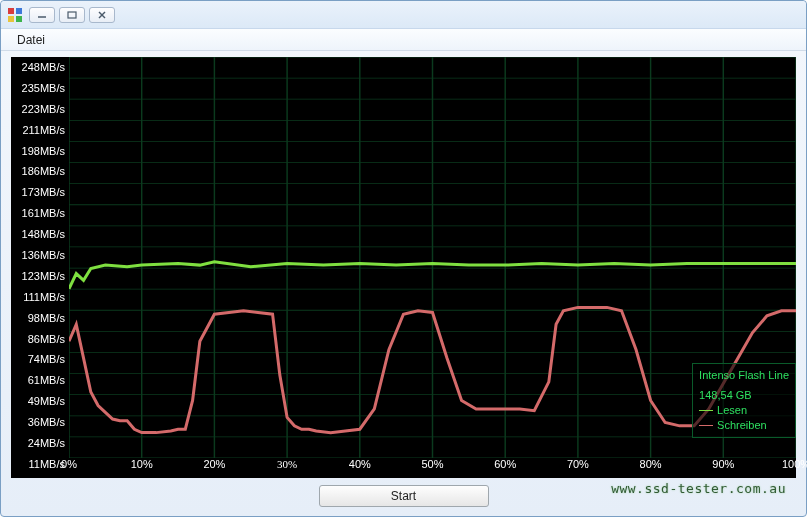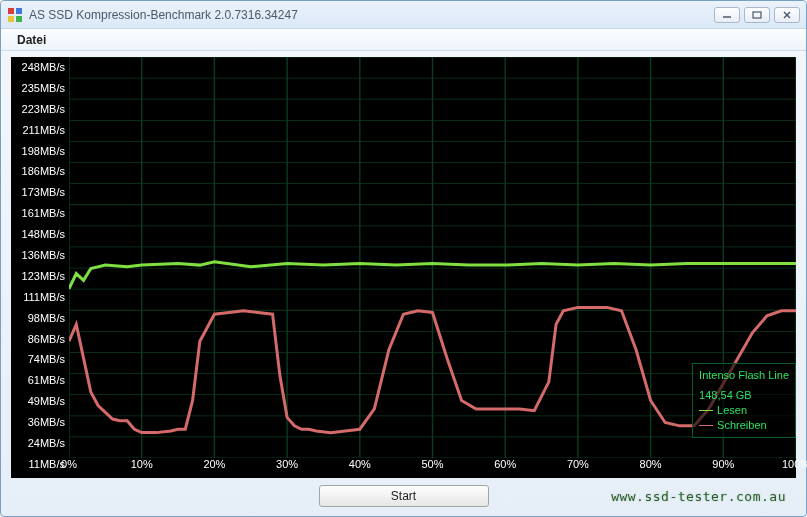--- a/index.html
+++ b/index.html
@@ -46,21 +46,21 @@
   font-size: 10px;
 }
 .menubar {
   height: 22px;
   background: linear-gradient(#fbfdff,#eef4fb);
   border-bottom: 1px solid #d0dbe8;
   display: flex;
   align-items: center;
   padding: 0 8px;
 }
-.menu-item { padding: 2px 8px; color: #222; font-weight: bold; }
+.menu-item { padding: 2px 8px; color: #222; }
 .content {
   flex: 1;
   padding: 6px 10px 8px 10px;
   display: flex;
   flex-direction: column;
 }
 .chart-wrap {
   flex: 1;
   background: #000;
   position: relative;
@@ -121,21 +121,21 @@
   border: 1px solid #9fa7ad;
   border-radius: 3px;
   background: linear-gradient(#fefefe,#e6e6e6);
   font-size: 12px;
   color: #222;
 }
 .btn[disabled] { color: #9a9a9a; background: linear-gradient(#f6f6f6,#ececec); }
 .watermark {
   position: absolute;
   right: 10px;
-  bottom: 4px;
+  bottom: 12px;
   font-family: monospace;
   font-size: 13px;
   color: #315a34;
   text-shadow: 0 0 2px #9fd0a3;
   letter-spacing: 0.5px;
   text-align: right;
 }
 </style>
 </head>
 <body>
@@ -144,21 +144,20 @@
 
   <div class="titlebar">
     <span class="icon-box">
       <svg viewBox="0 0 16 16" width="16" height="16">
         <rect x="1" y="1" width="6" height="6" fill="#d93c3c"></rect>
         <rect x="9" y="1" width="6" height="6" fill="#3c78d9"></rect>
         <rect x="1" y="9" width="6" height="6" fill="#e8c43c"></rect>
         <rect x="9" y="9" width="6" height="6" fill="#3cb44b"></rect>
       </svg>
     </span>
-    <span class="title-text">AS SSD Kompression-Benchmark 2.0.7316.34247</span>
     <div class="win-btns">
       <div class="win-btn">
         <svg width="10" height="8">
             <line x1="1" y1="6" x2="9" y2="6" stroke="#4a5a6a" stroke-width="1.5"></line>
           </svg>
       </div>
       <div class="win-btn">
         <svg width="10" height="8">
             <rect x="1" y="1" width="8" height="6" fill="none" stroke="#4a5a6a" stroke-width="1.2"></rect>
           </svg>
@@ -248,21 +247,21 @@
             <div class="legend-row">
               <span class="swatch" id="sw-write" style="border-top-color: rgb(212, 106, 106);"></span>
               <span>Schreiben</span>
             </div>
           </div>
         </div>
         <div class="xaxis" id="xaxis">
             <span style="left: 0%;">0%</span>
             <span style="left: 10%;">10%</span>
             <span style="left: 20%;">20%</span>
-            <span style="left: 30%;">30%</span>
+            <span style="left: 30%; font-family: Liberation Serif, serif;">30%</span>
             <span style="left: 40%;">40%</span>
             <span style="left: 50%;">50%</span>
             <span style="left: 60%;">60%</span>
             <span style="left: 70%;">70%</span>
             <span style="left: 80%;">80%</span>
             <span style="left: 90%;">90%</span>
             <span style="left: 100%;">100%</span>
           </div>
       </div>
     </div>

